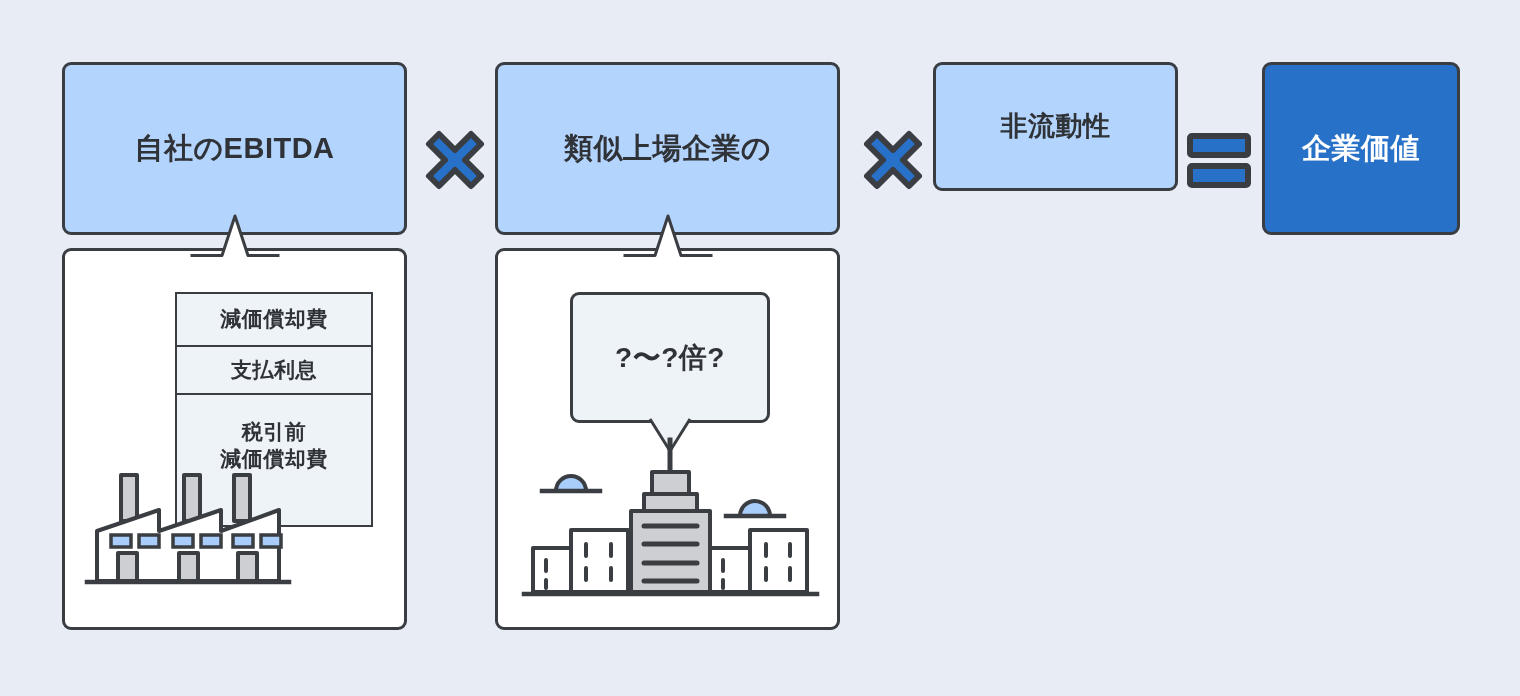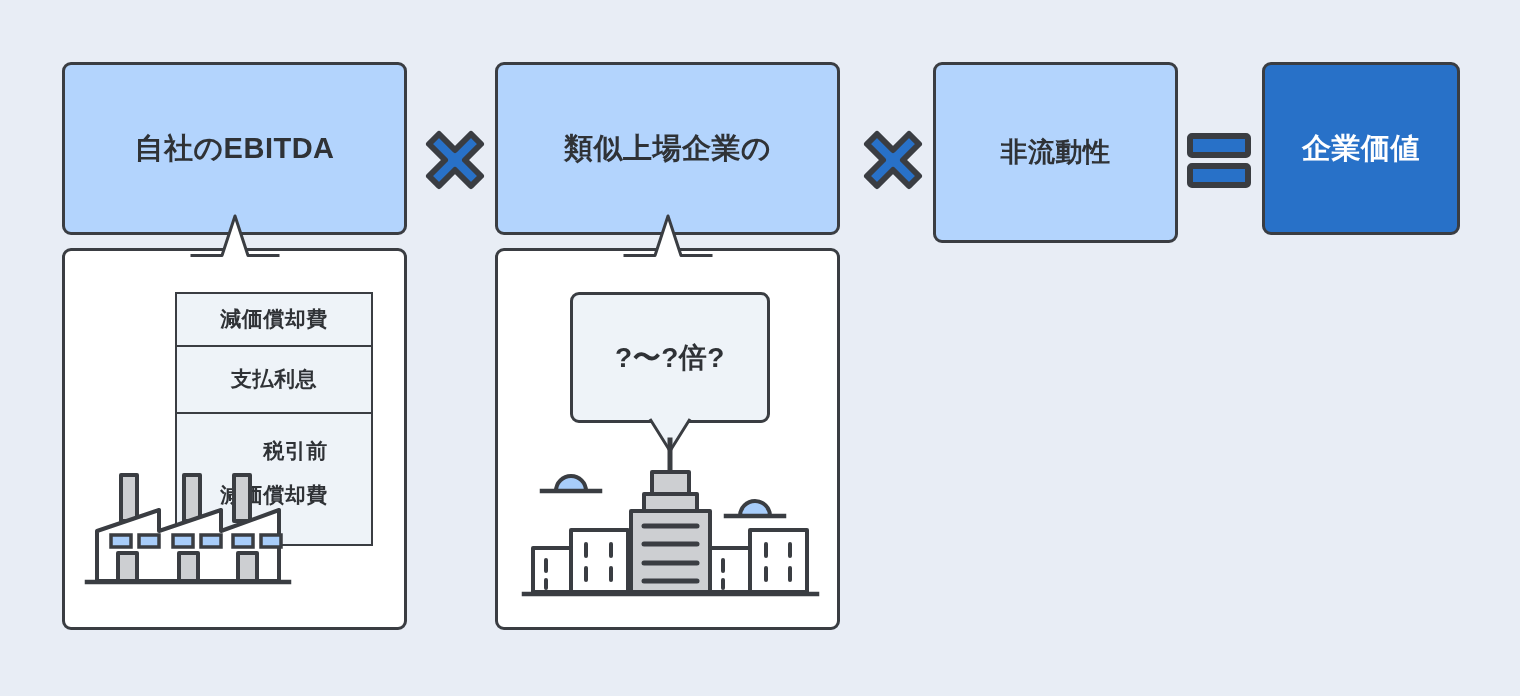--- a/index.html
+++ b/index.html
@@ -32,21 +32,21 @@
     font-weight: bold;
     line-height: 1.32;
     color: #2f3236;
     letter-spacing: 0.5px;
   }
   .fbox.light { background: #b3d4fd; }
   .fbox.dark  { background: #2871c8; color: #ffffff; }
 
   #box-ebitda   { left: 62px;  top: 62px;  width: 345px; height: 173px; font-size: 29px; }
   #box-multiple { left: 495px; top: 62px;  width: 345px; height: 173px; font-size: 29px; }
-  #box-discount { left: 933px; top: 62px;  width: 245px; height: 181px; font-size: 27px; }
+  #box-discount { left: 933px; top: 62px;  width: 245px; height: 129px; font-size: 27px; }
   #box-value    { left: 1262px;top: 62px;  width: 198px; height: 173px; font-size: 29px; }
 
   .two-line span { display: block; }
 
   
   .op {
     position: absolute;
     display: block;
   }
   #op-x1 { left: 415px; top: 120px; width: 80px; height: 80px; }
@@ -84,32 +84,32 @@
     box-sizing: border-box;
     border: 2px solid #3a3d42;
     background: #eef3f8;
   }
   #addback-table .row {
     box-sizing: border-box;
     border-bottom: 2px solid #3a3d42;
     display: flex;
     align-items: center;
     justify-content: center;
-    text-align: right;
+    text-align: center;
     font-size: 21px;
     font-weight: bold;
     color: #2f3236;
     line-height: 1.28;
     letter-spacing: 0.5px;
   }
   #addback-table .row:last-child { border-bottom: none; }
   #addback-table .row.r1 { height: 53px; }
-  #addback-table .row.r2 { height: 67px; }
+  #addback-table .row.r2 { height: 48px; }
   #addback-table .row.r3 { height: 130px; padding-bottom: 28px; }
-  #addback-table .row.r3 span { display: block; margin-top: 17px; }
+  #addback-table .row.r3 span { display: block; }
 
   #factory-art {
     position: absolute;
     left: 18px;
     bottom: 32px;
     width: 232px;
     height: 128px;
   }
 
   

